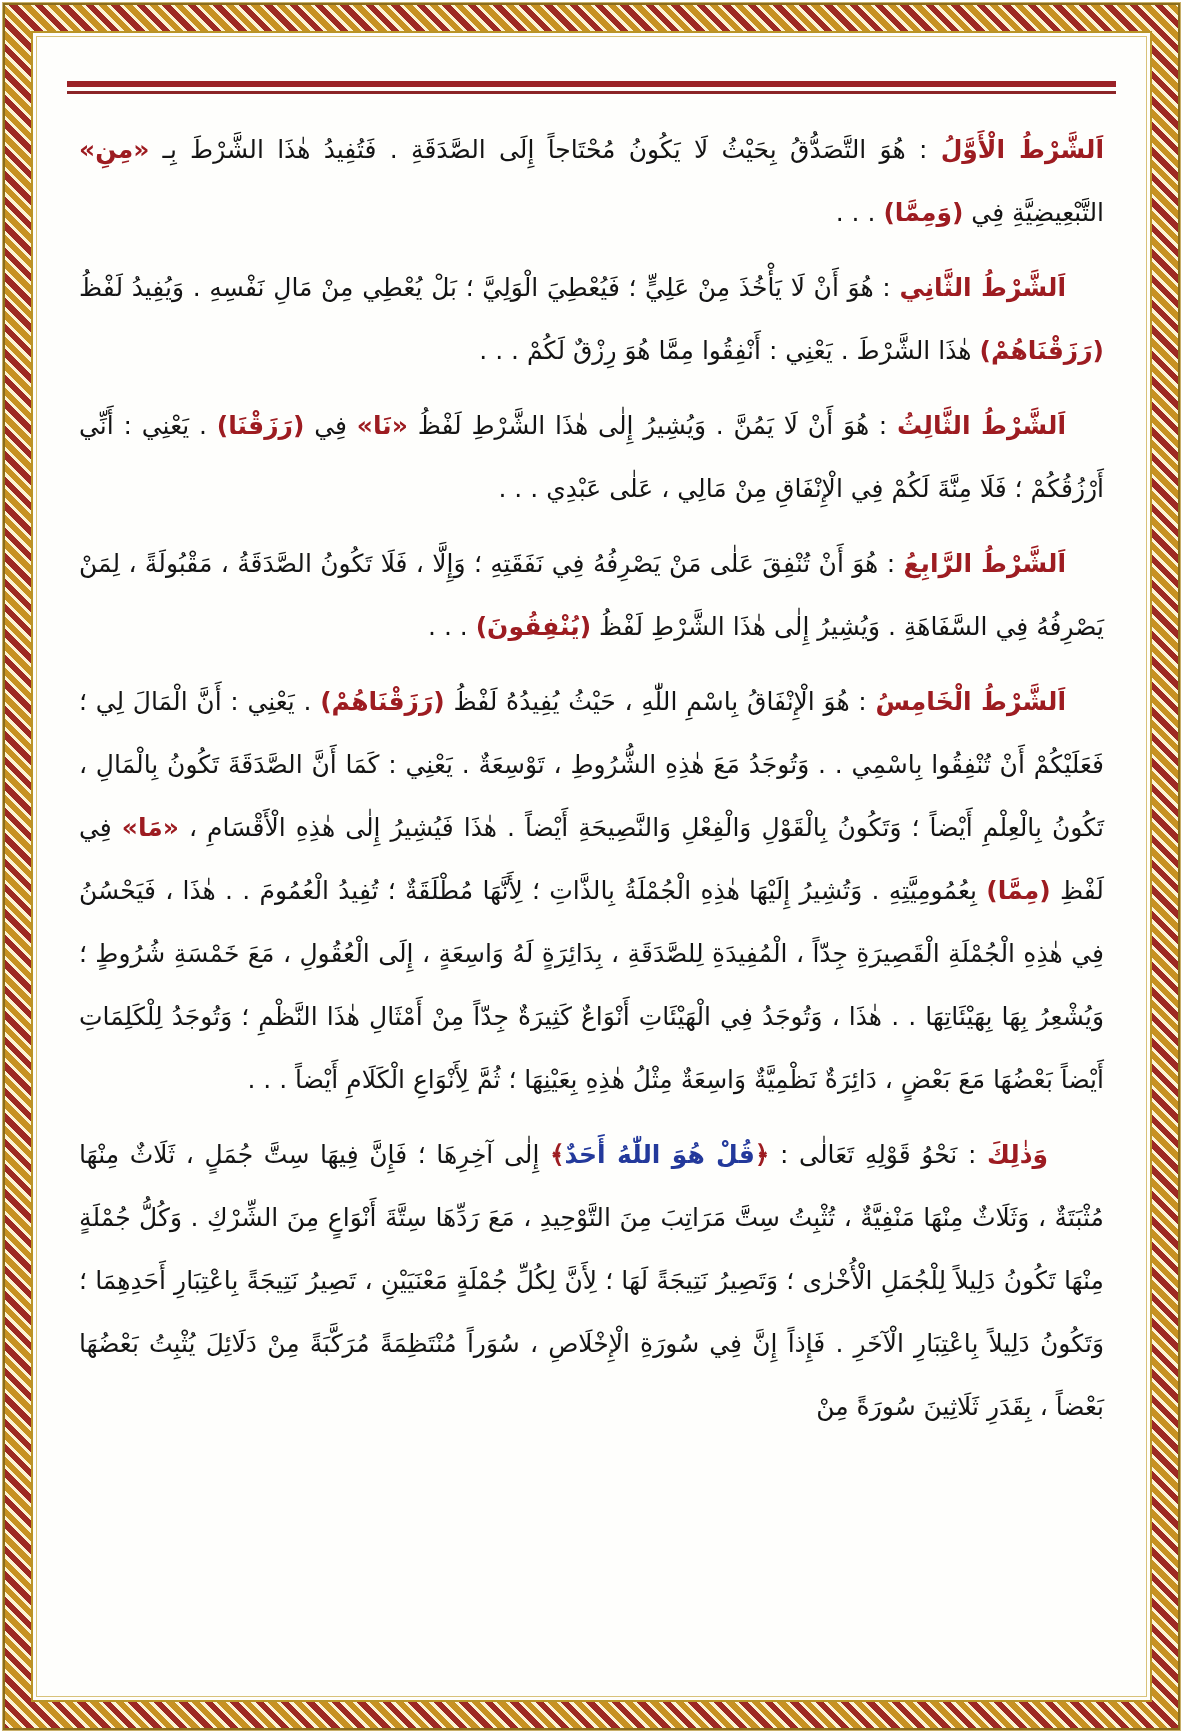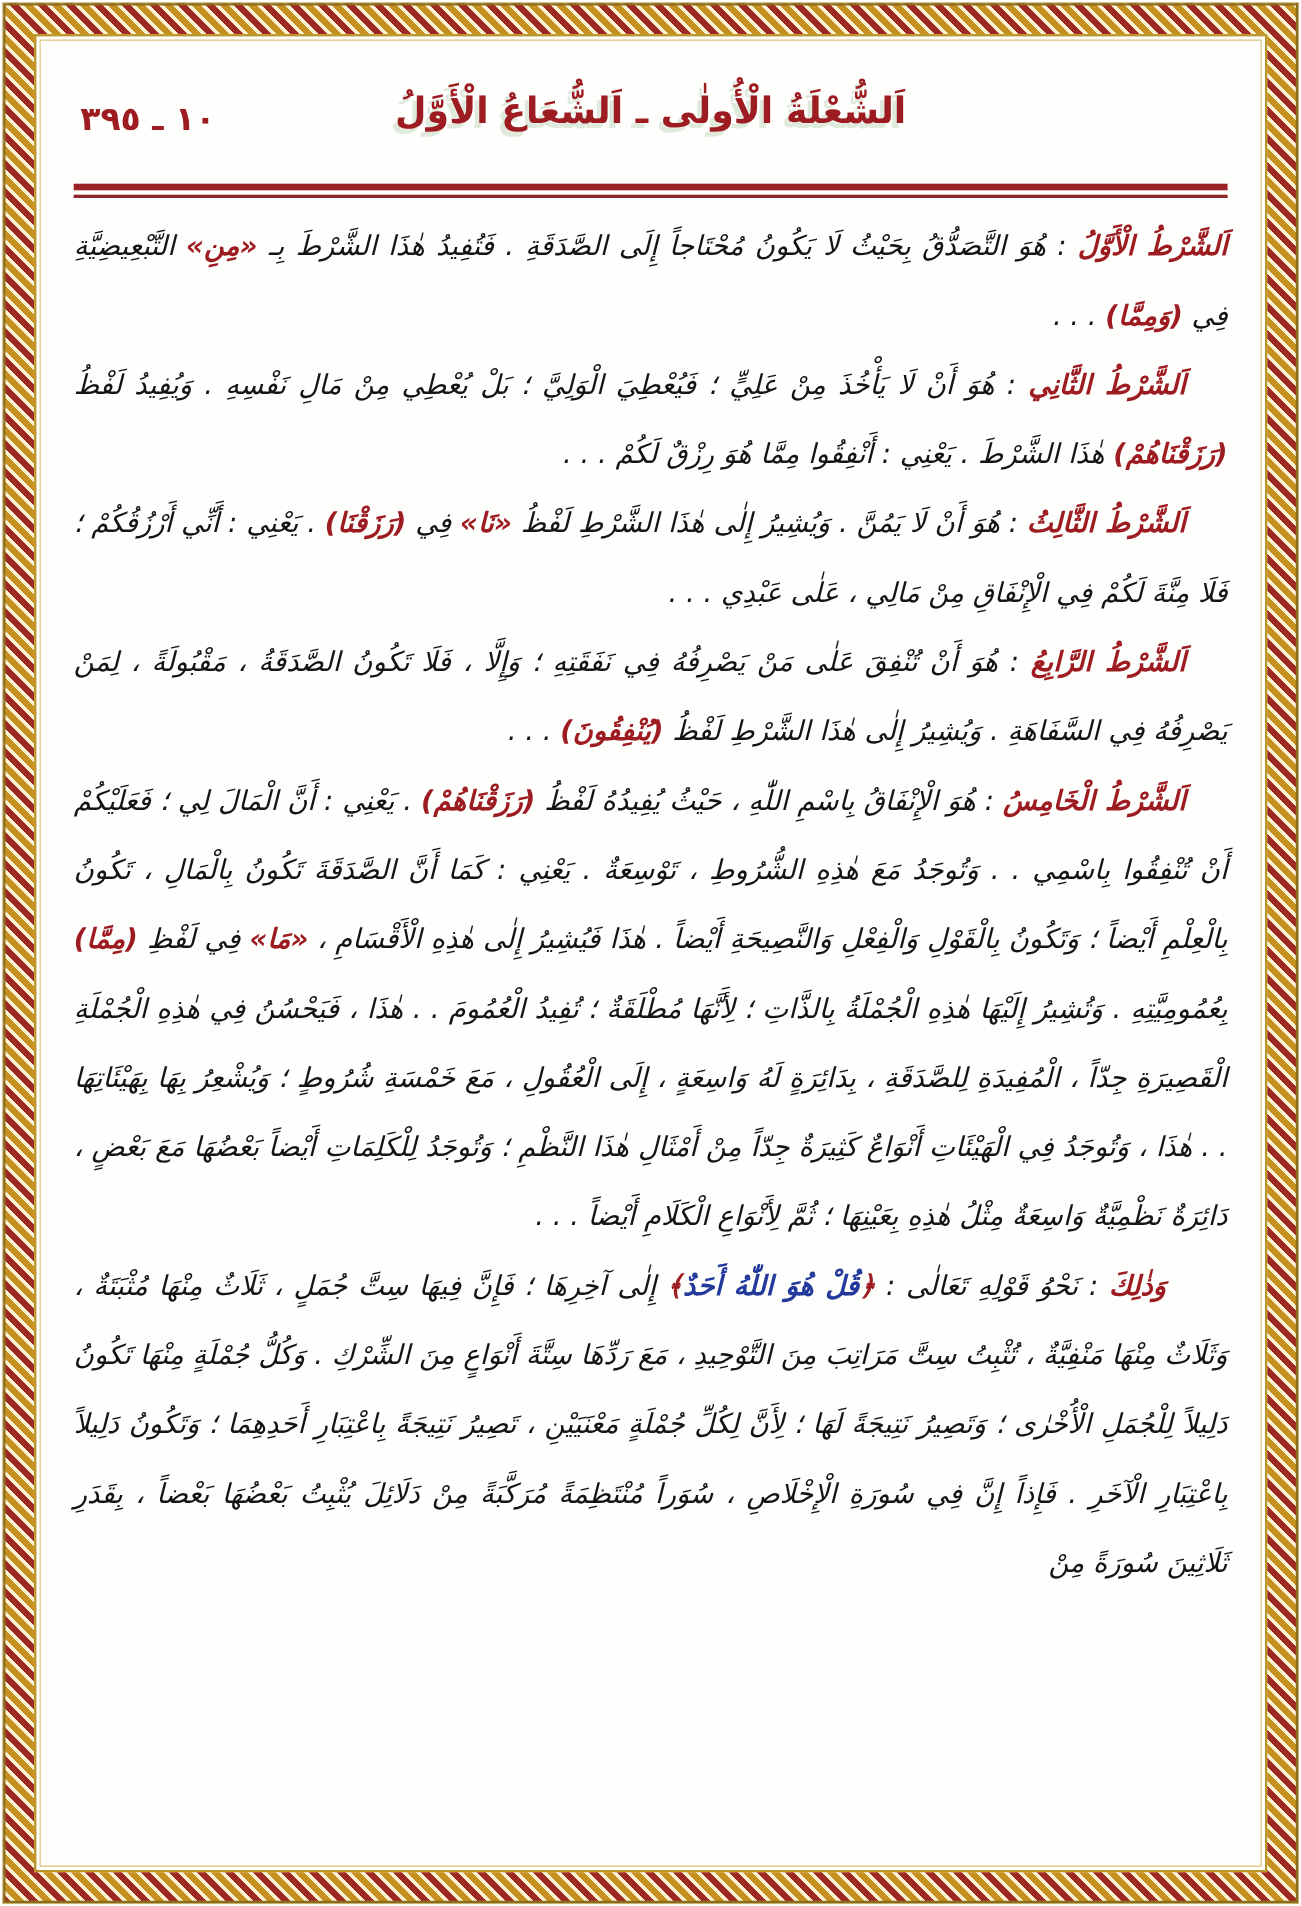--- a/index.html
+++ b/index.html
@@ -47,36 +47,32 @@
     border-bottom:3px solid #8c2527;
   }
   .body-text{
     direction:rtl;
     text-align:justify;
     color:var(--ink,#141414);
     font-size:25px;
     line-height:63px;
     padding-top:6px;
   }
-  .body-text p{margin:0;font-style:italic;}
+  .body-text p{margin:12px;}
   .run-black{color:var(--ink,#141414);}
   .run-red{color:var(--accent-red,#9d1c21);font-weight:bold;}
   .run-blue{color:var(--quran-blue,#23399b);font-weight:bold;}
   .run-bracket{color:var(--accent-red,#9d1c21);font-weight:bold;}
 </style>
 </head>
 <body>
 
 <div class="frame"></div>
 
 <div class="page">
-  <div class="header">
-    <div class="page-numbers">١٠ ـ ٣٩٥</div>
-    <div class="title">اَلشُّعْلَةُ الْأُولٰى ـ اَلشُّعَاعُ الْأَوَّلُ</div>
-  </div>
 
   <div class="rule"></div>
 
   <div class="body-text">
       <p class="para"><span class="run-red">اَلشَّرْطُ الْأَوَّلُ</span><span class="run-black"> : هُوَ التَّصَدُّقُ بِحَيْثُ لَا يَكُونُ مُحْتَاجاً إِلَى الصَّدَقَةِ . فَتُفِيدُ هٰذَا الشَّرْطَ بِـ </span><span class="run-red">«مِنِ»</span><span class="run-black"> التَّبْعِيضِيَّةِ فِي </span><span class="run-red">(وَمِمَّا)</span><span class="run-black"> . . .</span></p>
       <p class="para" style="text-indent: 38px;"><span class="run-red">اَلشَّرْطُ الثَّانِي</span><span class="run-black"> : هُوَ أَنْ لَا يَأْخُذَ مِنْ عَلِيٍّ ؛ فَيُعْطِيَ الْوَلِيَّ ؛ بَلْ يُعْطِي مِنْ مَالِ نَفْسِهِ . وَيُفِيدُ لَفْظُ </span><span class="run-red">(رَزَقْنَاهُمْ)</span><span class="run-black"> هٰذَا الشَّرْطَ . يَعْنِي : أَنْفِقُوا مِمَّا هُوَ رِزْقٌ لَكُمْ . . .</span></p>
       <p class="para" style="text-indent: 38px;"><span class="run-red">اَلشَّرْطُ الثَّالِثُ</span><span class="run-black"> : هُوَ أَنْ لَا يَمُنَّ . وَيُشِيرُ إِلٰى هٰذَا الشَّرْطِ لَفْظُ </span><span class="run-red">«نَا»</span><span class="run-black"> فِي </span><span class="run-red">(رَزَقْنَا)</span><span class="run-black"> . يَعْنِي : أَنِّي أَرْزُقُكُمْ ؛ فَلَا مِنَّةَ لَكُمْ فِي الْإِنْفَاقِ مِنْ مَالِي ، عَلٰى عَبْدِي . . .</span></p>
       <p class="para" style="text-indent: 38px;"><span class="run-red">اَلشَّرْطُ الرَّابِعُ</span><span class="run-black"> : هُوَ أَنْ تُنْفِقَ عَلٰى مَنْ يَصْرِفُهُ فِي نَفَقَتِهِ ؛ وَإِلَّا ، فَلَا تَكُونُ الصَّدَقَةُ ، مَقْبُولَةً ، لِمَنْ يَصْرِفُهُ فِي السَّفَاهَةِ . وَيُشِيرُ إِلٰى هٰذَا الشَّرْطِ لَفْظُ </span><span class="run-red">(يُنْفِقُونَ)</span><span class="run-black"> . . .</span></p>
       <p class="para" style="text-indent: 38px;"><span class="run-red">اَلشَّرْطُ الْخَامِسُ</span><span class="run-black"> : هُوَ الْإِنْفَاقُ بِاسْمِ اللّٰهِ ، حَيْثُ يُفِيدُهُ لَفْظُ </span><span class="run-red">(رَزَقْنَاهُمْ)</span><span class="run-black"> . يَعْنِي : أَنَّ الْمَالَ لِي ؛ فَعَلَيْكُمْ أَنْ تُنْفِقُوا بِاسْمِي . . وَتُوجَدُ مَعَ هٰذِهِ الشُّرُوطِ ، تَوْسِعَةٌ . يَعْنِي : كَمَا أَنَّ الصَّدَقَةَ تَكُونُ بِالْمَالِ ، تَكُونُ بِالْعِلْمِ أَيْضاً ؛ وَتَكُونُ بِالْقَوْلِ وَالْفِعْلِ وَالنَّصِيحَةِ أَيْضاً . هٰذَا فَيُشِيرُ إِلٰى هٰذِهِ الْأَقْسَامِ ، </span><span class="run-red">«مَا»</span><span class="run-black"> فِي لَفْظِ </span><span class="run-red">(مِمَّا)</span><span class="run-black"> بِعُمُومِيَّتِهِ . وَتُشِيرُ إِلَيْهَا هٰذِهِ الْجُمْلَةُ بِالذَّاتِ ؛ لِأَنَّهَا مُطْلَقَةٌ ؛ تُفِيدُ الْعُمُومَ . . هٰذَا ، فَيَحْسُنُ فِي هٰذِهِ الْجُمْلَةِ الْقَصِيرَةِ جِدّاً ، الْمُفِيدَةِ لِلصَّدَقَةِ ، بِدَائِرَةٍ لَهُ وَاسِعَةٍ ، إِلَى الْعُقُولِ ، مَعَ خَمْسَةِ شُرُوطٍ ؛ وَيُشْعِرُ بِهَا بِهَيْئَاتِهَا . . هٰذَا ، وَتُوجَدُ فِي الْهَيْئَاتِ أَنْوَاعٌ كَثِيرَةٌ جِدّاً مِنْ أَمْثَالِ هٰذَا النَّظْمِ ؛ وَتُوجَدُ لِلْكَلِمَاتِ أَيْضاً بَعْضُهَا مَعَ بَعْضٍ ، دَائِرَةٌ نَظْمِيَّةٌ وَاسِعَةٌ مِثْلُ هٰذِهِ بِعَيْنِهَا ؛ ثُمَّ لِأَنْوَاعِ الْكَلَامِ أَيْضاً . . .</span></p>
       <p class="para" style="text-indent: 56px;"><span class="run-red">وَذٰلِكَ</span><span class="run-black"> : نَحْوُ قَوْلِهِ تَعَالٰى : </span><span class="run-bracket">﴿</span><span class="run-blue">قُلْ هُوَ اللّٰهُ أَحَدٌ</span><span class="run-bracket">﴾</span><span class="run-black"> إِلٰى آخِرِهَا ؛ فَإِنَّ فِيهَا سِتَّ جُمَلٍ ، ثَلَاثٌ مِنْهَا مُثْبَتَةٌ ، وَثَلَاثٌ مِنْهَا مَنْفِيَّةٌ ، تُثْبِتُ سِتَّ مَرَاتِبَ مِنَ التَّوْحِيدِ ، مَعَ رَدِّهَا سِتَّةَ أَنْوَاعٍ مِنَ الشِّرْكِ . وَكُلُّ جُمْلَةٍ مِنْهَا تَكُونُ دَلِيلاً لِلْجُمَلِ الْأُخْرٰى ؛ وَتَصِيرُ نَتِيجَةً لَهَا ؛ لِأَنَّ لِكُلِّ جُمْلَةٍ مَعْنَيَيْنِ ، تَصِيرُ نَتِيجَةً بِاعْتِبَارِ أَحَدِهِمَا ؛ وَتَكُونُ دَلِيلاً بِاعْتِبَارِ الْآخَرِ . فَإِذاً إِنَّ فِي سُورَةِ الْإِخْلَاصِ ، سُوَراً مُنْتَظِمَةً مُرَكَّبَةً مِنْ دَلَائِلَ يُثْبِتُ بَعْضُهَا بَعْضاً ، بِقَدَرِ ثَلَاثِينَ سُورَةً مِنْ</span></p>

